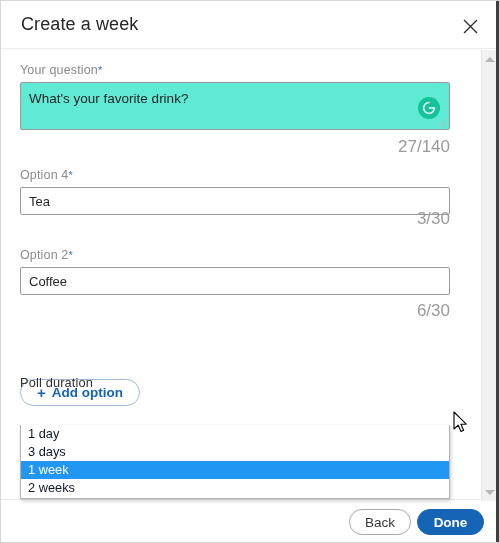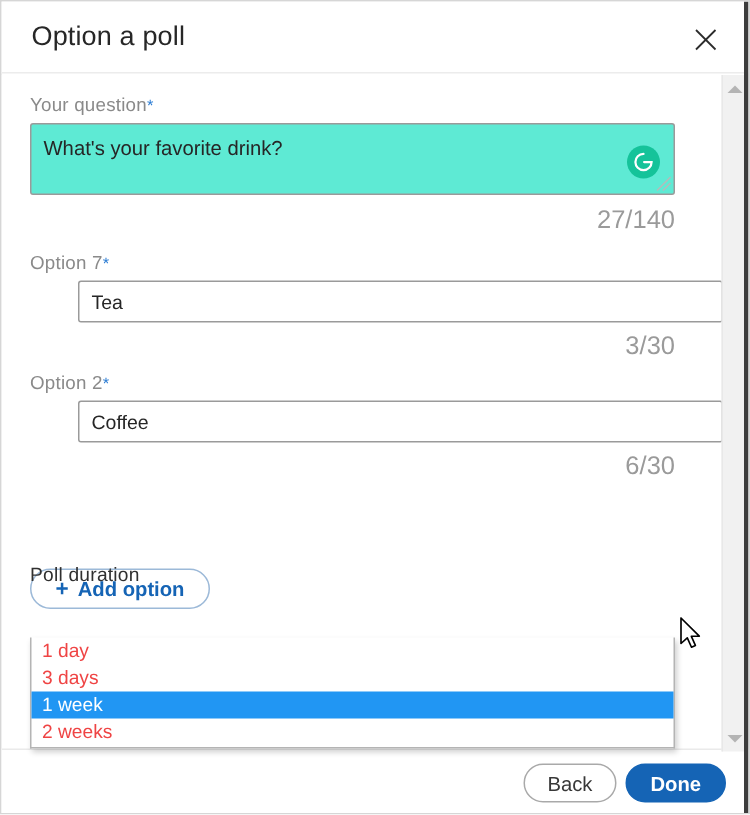--- a/index.html
+++ b/index.html
@@ -129,21 +129,20 @@
     height: 28px;
     box-sizing: border-box;
     border: 1px solid #9a9a9a;
     border-radius: 2px;
     background: #fff;
     font-family: "Liberation Sans", sans-serif;
     font-size: 13px;
     color: #262626;
     padding: 0 8px;
     outline: none;
-    margin-left: 32px;
   }
 
   
   .add-option {
     position: absolute;
     left: 19px;
     top: 329px;
     height: 27px;
     padding: 0 16px;
     box-sizing: border-box;
@@ -204,21 +203,21 @@
     border-top: none;
     box-shadow: 1px 2px 4px rgba(0,0,0,.20);
     z-index: 40;
     padding-bottom: 1px;
   }
   .dd-item {
     height: 18px;
     line-height: 18px;
     padding: 0 0 0 7px;
     font-size: 12.8px;
-    color: #ef4444;
+    color: #0f172a;
     cursor: default;
     white-space: nowrap;
   }
   .dd-item.selected {
     background: #2196f3;
     color: #ffffff;
   }
 
   
   .scrollbar {
@@ -324,21 +323,21 @@
     z-index: 80;
     pointer-events: none;
   }
 </style>
 </head>
 <body>
 
 <div class="dialog">
 
   <div class="header">
-    <div class="header-title">Option a poll</div>
+    <div class="header-title">Create a week</div>
     <div class="close-btn">
       <svg width="15" height="15" viewBox="0 0 15 15" aria-hidden="true">
         <line x1="1" y1="1" x2="14" y2="14" stroke="#2b2b2b" stroke-width="1.2"></line>
         <line x1="14" y1="1" x2="1" y2="14" stroke="#2b2b2b" stroke-width="1.2"></line>
       </svg>
     </div>
   </div>
 
   <div class="body">
 
@@ -353,23 +352,23 @@
         </div>
         <svg class="resize-handle" viewBox="0 0 12 12">
           <line x1="11" y1="2" x2="2" y2="11" stroke="#b9b9b9" stroke-width="1"></line>
           <line x1="11" y1="6" x2="6" y2="11" stroke="#b9b9b9" stroke-width="1"></line>
         </svg>
       </div>
       <div class="counter" style="top:74px;">27/140</div>
     </div>
 
     <div class="field" style="top:118px;">
-      <span class="field-label"><span>Option 7</span><span class="req">*</span></span>
+      <span class="field-label"><span>Option 4</span><span class="req">*</span></span>
       <input class="tinput" type="text" value="Tea" style="">
-      <div class="counter" style="top:53px;">3/30</div>
+      <div class="counter" style="top:41px;">3/30</div>
     </div>
 
     <div class="field" style="top:198px;">
       <span class="field-label"><span>Option 2</span><span class="req">*</span></span>
       <input class="tinput" type="text" value="Coffee" style="">
       <div class="counter" style="top:53px;">6/30</div>
     </div>
 
     <div class="add-option">
       <span class="plus">+</span>

